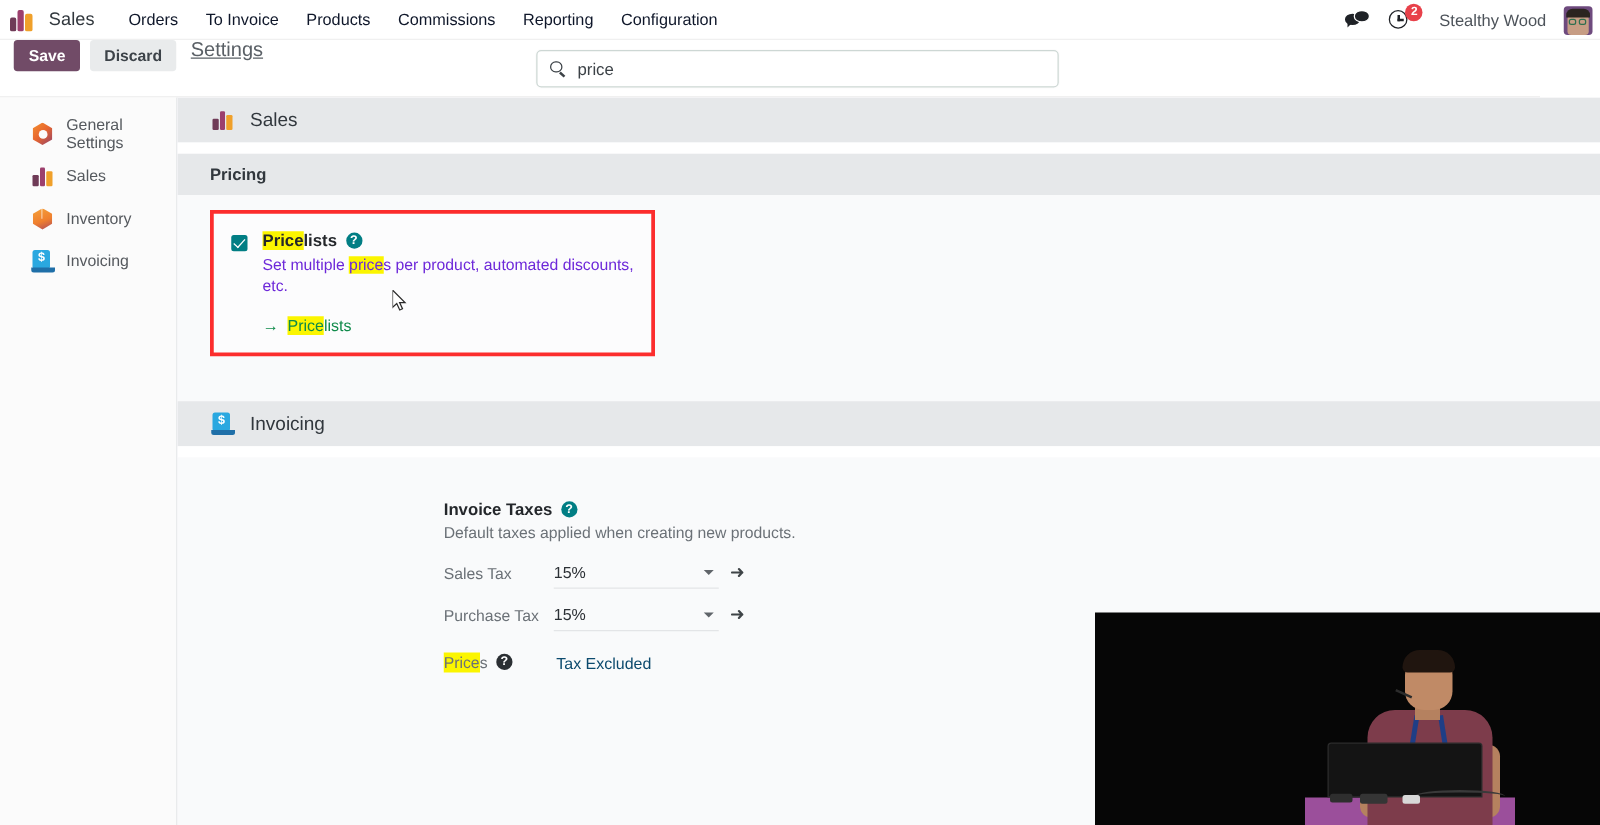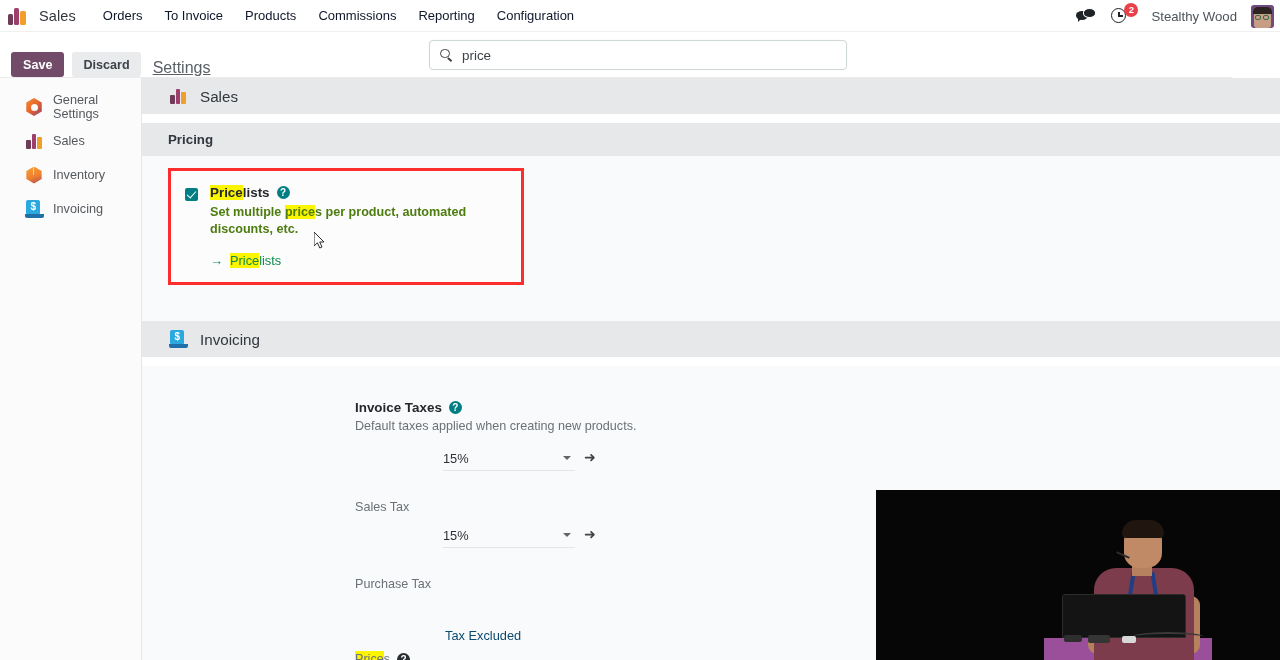--- a/index.html
+++ b/index.html
@@ -67,21 +67,21 @@
   .avatar .face { position: absolute; left: 3px; top: 5px; width: 17px; height: 18px; background: #c79d84; border-radius: 5px 5px 3px 3px; }
   .avatar .hair { position: absolute; left: 2px; top: 2px; width: 19px; height: 7px; background: #2b2420; border-radius: 5px 5px 0 0; }
   .avatar .gl-l { position: absolute; left: 4px; top: 10px; width: 6px; height: 5px; border: 1.3px solid #2f6f4f; border-radius: 2px; }
   .avatar .gl-r { position: absolute; left: 12px; top: 10px; width: 6px; height: 5px; border: 1.3px solid #2f6f4f; border-radius: 2px; }
 
   
   .toolbar {
     position: absolute; top: 32px; left: 0;
     width: 1232px; height: 46px;
     background: #ffffff;
-    display: flex; align-items: flex-end;
+    display: flex; align-items: flex-start;
     border-bottom: 1px solid #ebebeb;
   }
   .btn-save {
     margin-left: 11px; height: 25px; padding: 0 12px;
     background: #714b67; color: #ffffff;
     border: none; border-radius: 3px;
     font-size: 12.6px; font-weight: bold; cursor: pointer;
     font-family: "Liberation Sans", sans-serif;
   }
   .btn-discard {
@@ -209,35 +209,35 @@
   }
   .card-title { font-size: 13.4px; color: #24272b; font-weight: bold; display: flex; align-items: center; }
   .hl { background: #fbf500; }
   .help-ico {
     width: 13px; height: 13px; margin-left: 7px; border-radius: 50%;
     background: #017e84; color: #ffffff; font-size: 10px; font-weight: bold;
     line-height: 13px; text-align: center; cursor: pointer; flex: none;
     font-family: "Liberation Sans", sans-serif;
   }
   .help-ico.dark { background: #2b2f33; }
-  .card-desc { font-size: 12.6px; color: #4d7c0f; margin-top: 4px; line-height: 1.35; font-weight: bold; }
+  .card-desc { font-size: 12.6px; color: #6d28d9; margin-top: 4px; line-height: 1.35; }
   .card-link {
     margin-top: 15px; font-size: 12.8px; color: #0f8a4a;
     display: flex; align-items: center; cursor: pointer;
   }
   .card-link .arr { margin-right: 7px; font-size: 13px; color: #0f8a4a; }
 
   
   .tax-block { padding: 34px 0 0 213px; }
   .tax-title { font-size: 13.4px; color: #24272b; font-weight: bold; display: flex; align-items: center; }
   .tax-desc { font-size: 12.6px; color: #6b7177; margin-top: 4px; }
   .tax-grid { margin-top: 16px; width: 258px; }
   .tax-row { display: flex; align-items: flex-start; min-height: 24px; }
   .tax-label {
-    width: 88px; flex: none; font-size: 12.6px; color: #6b7177; line-height: 1.32; padding-top: 2px; margin-top: 48px;
+    width: 88px; flex: none; font-size: 12.6px; color: #6b7177; line-height: 1.32; padding-top: 2px;
   }
   .tax-field {
     width: 132px; flex: none; position: relative;
     border-bottom: 1px solid #e3e5e7; padding-bottom: 3px;
   }
   .tax-value { font-size: 12.8px; color: #2c3035; }
   .caret {
     position: absolute; right: 4px; top: 7px;
     width: 0; height: 0;
     border-left: 4px solid transparent; border-right: 4px solid transparent;

